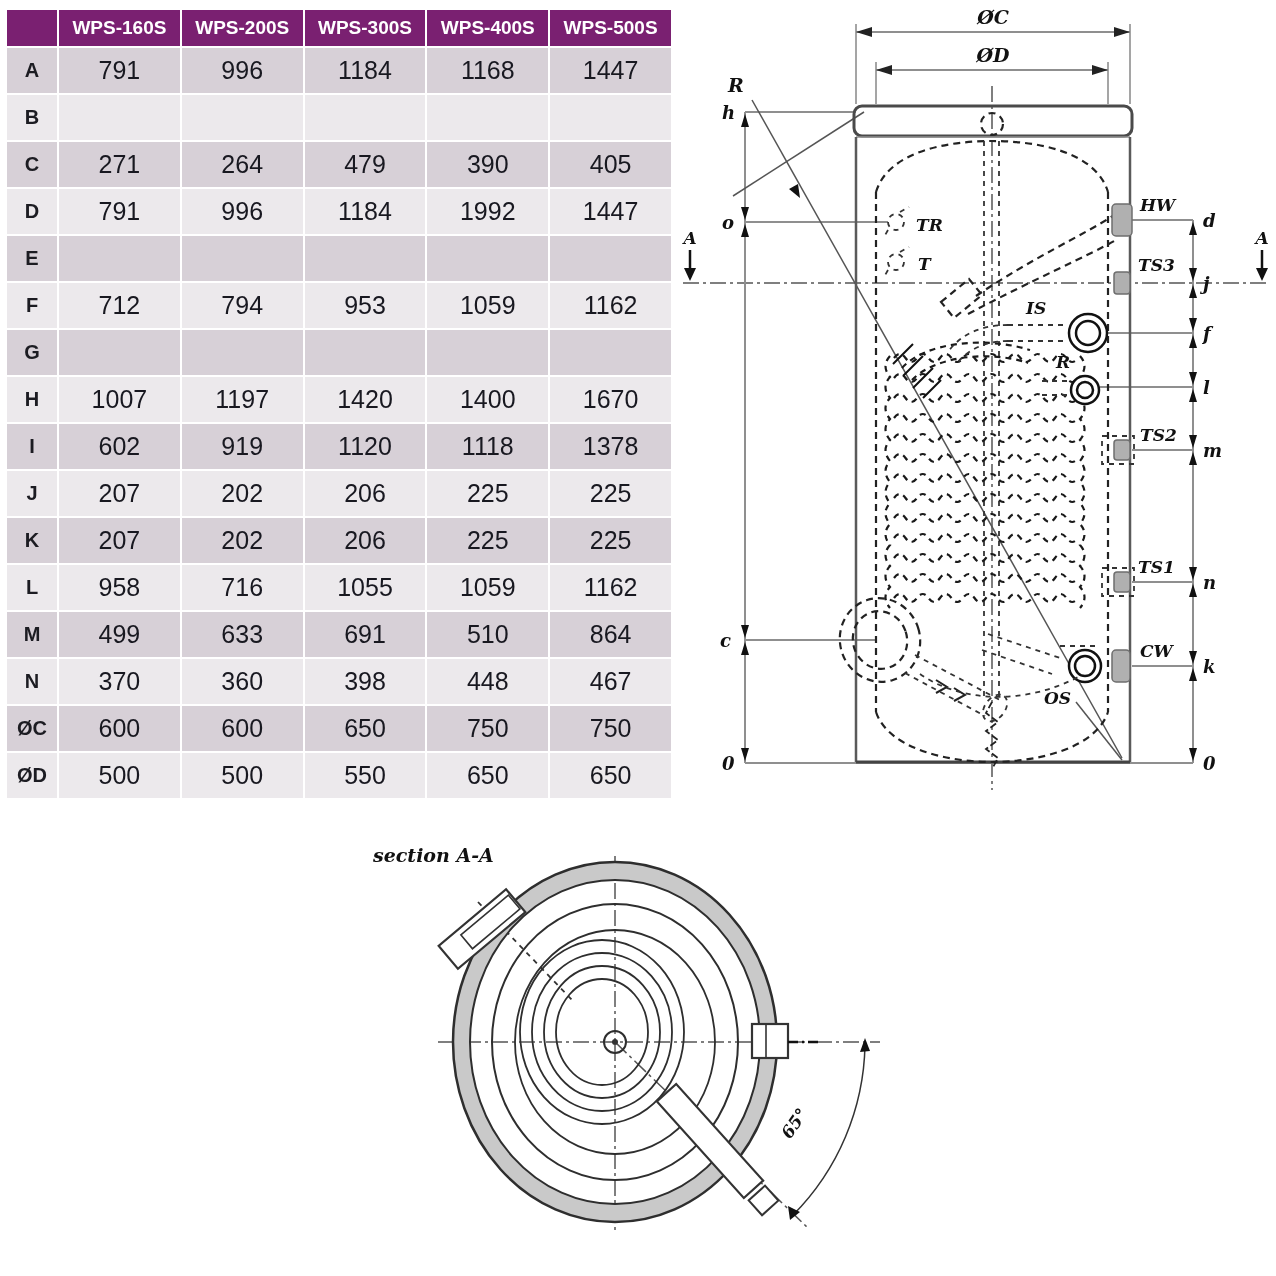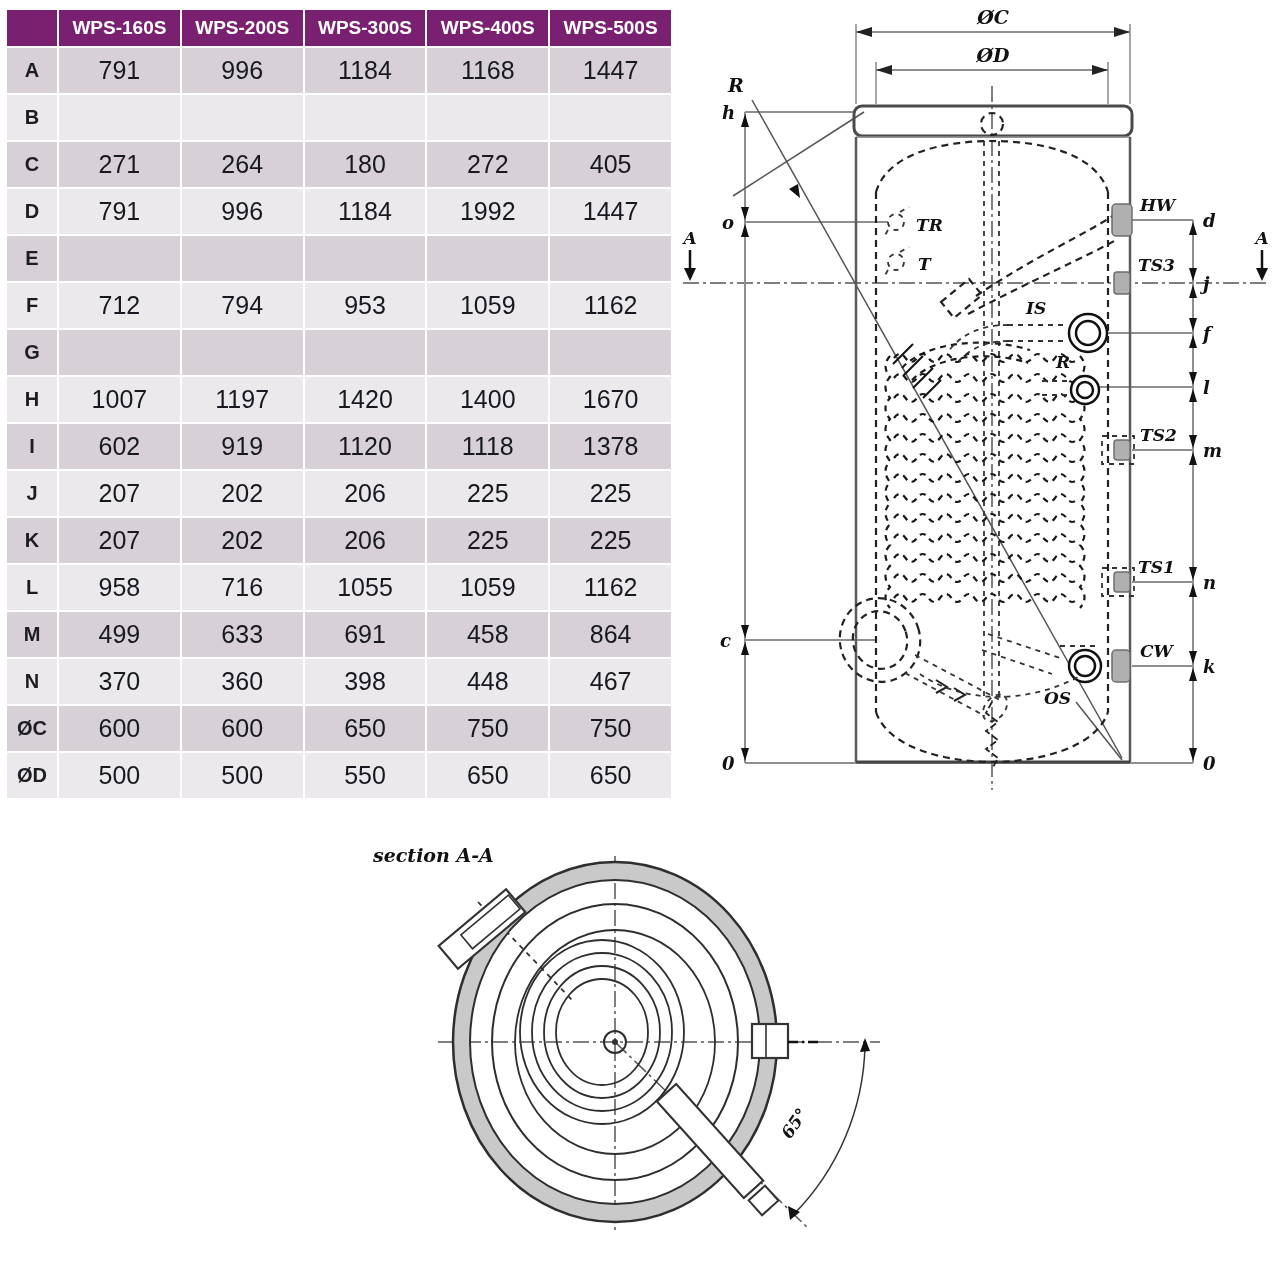--- a/index.html
+++ b/index.html
@@ -69,22 +69,22 @@
             <td></td>
             <td></td>
             <td></td>
             <td></td>
             <td></td>
           </tr>
           <tr>
             <th>C</th>
             <td>271</td>
             <td>264</td>
-            <td>180</td>
-            <td>272</td>
+            <td>479</td>
+            <td>390</td>
             <td>405</td>
           </tr>
           <tr>
             <th>D</th>
             <td>791</td>
             <td>996</td>
             <td>1184</td>
             <td>1992</td>
             <td>1447</td>
           </tr>
@@ -150,21 +150,21 @@
             <td>716</td>
             <td>1055</td>
             <td>1059</td>
             <td>1162</td>
           </tr>
           <tr>
             <th>M</th>
             <td>499</td>
             <td>633</td>
             <td>691</td>
-            <td>458</td>
+            <td>510</td>
             <td>864</td>
           </tr>
           <tr>
             <th>N</th>
             <td>370</td>
             <td>360</td>
             <td>398</td>
             <td>448</td>
             <td>467</td>
           </tr>

